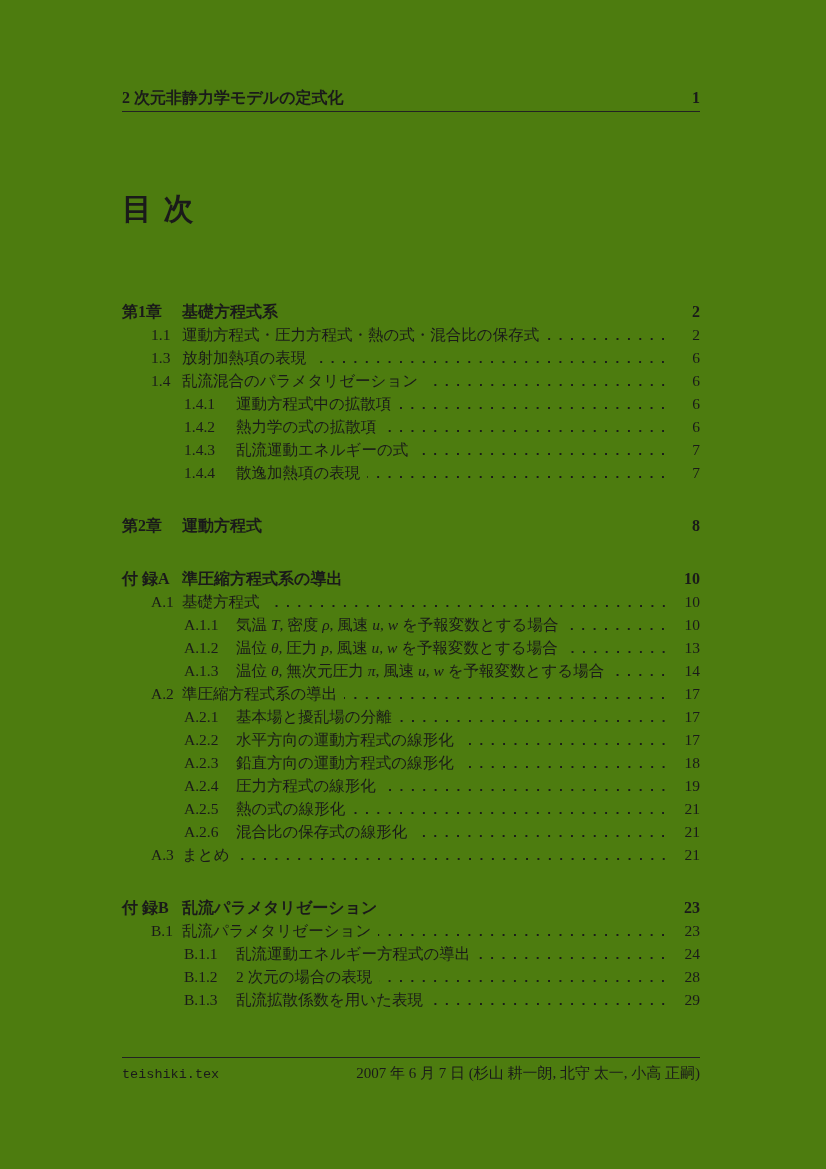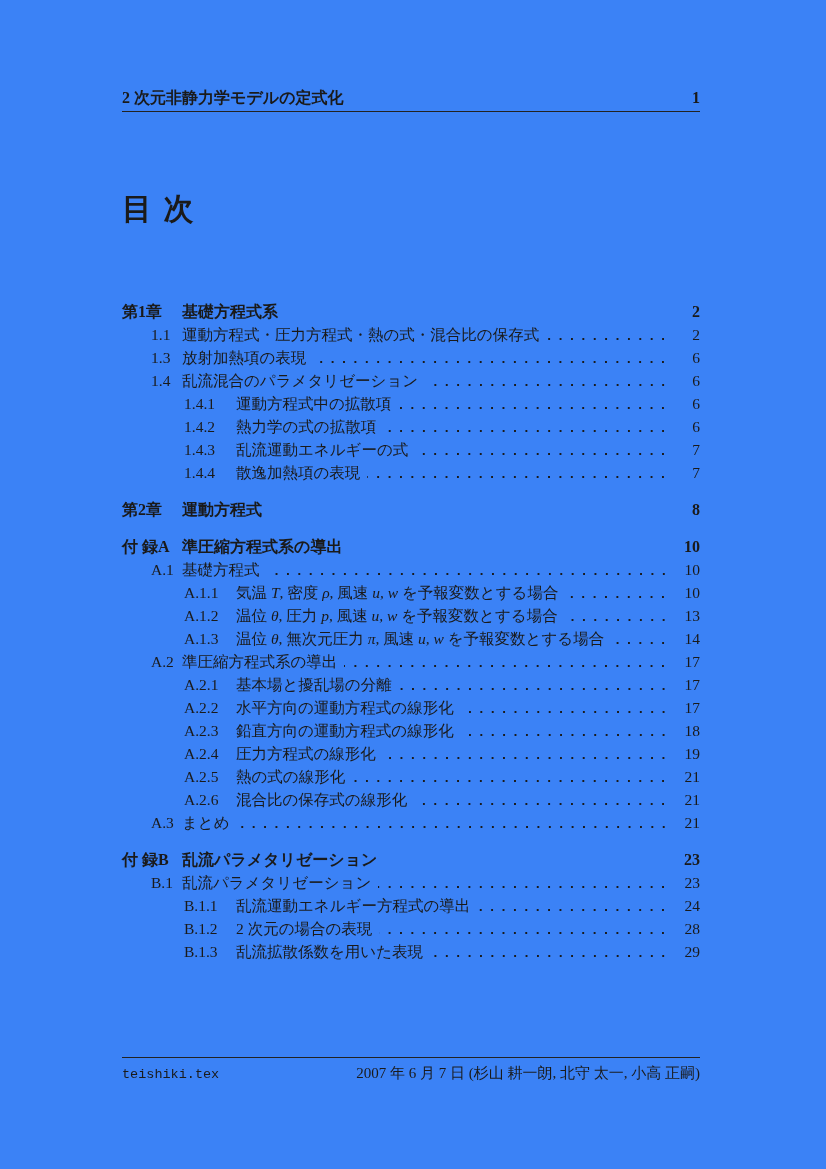--- a/index.html
+++ b/index.html
@@ -1,20 +1,20 @@
 <!DOCTYPE html>
 <html><head>
 <meta charset="utf-8">
 <style>
   html, body { margin: 0; padding: 0; background: #ffffff; }
   .page {
     position: relative;
     width: 826px;
     height: 1169px;
-    background: #3b82f6;
+    background: #4d7c0f;
     color: #1a1a1a;
     font-family: "Liberation Serif", "DejaVu Serif", serif;
     overflow: hidden;
   }
   .content {
     position: absolute;
     left: 122px;
     width: 578px;
     top: 0;
   }
@@ -59,21 +59,21 @@
     background-repeat: repeat-x;
     background-position: right 2px bottom 5px;
     min-width: 0;
     overflow: hidden;
   }
   .spacer { flex: 1 1 auto; }
   .pg { flex: none; min-width: 24px; text-align: right; }
   .toc-row.chapter {
     font-weight: bold;
     font-size: 16px;
-    margin-top: 14px;
+    margin-top: 30px;
   }
   .toc-row.chapter:first-child { margin-top: 0; }
   .chapter .num { width: 60px; }
   .sec { padding-left: 29px; align-items: center; }
   .sec .num { width: 31px; }
   .subsec { padding-left: 62px; }
   .subsec .num { width: 52px; }
   .mathvar {
     font-style: italic;
     font-family: "Liberation Serif", "DejaVu Serif", serif;

